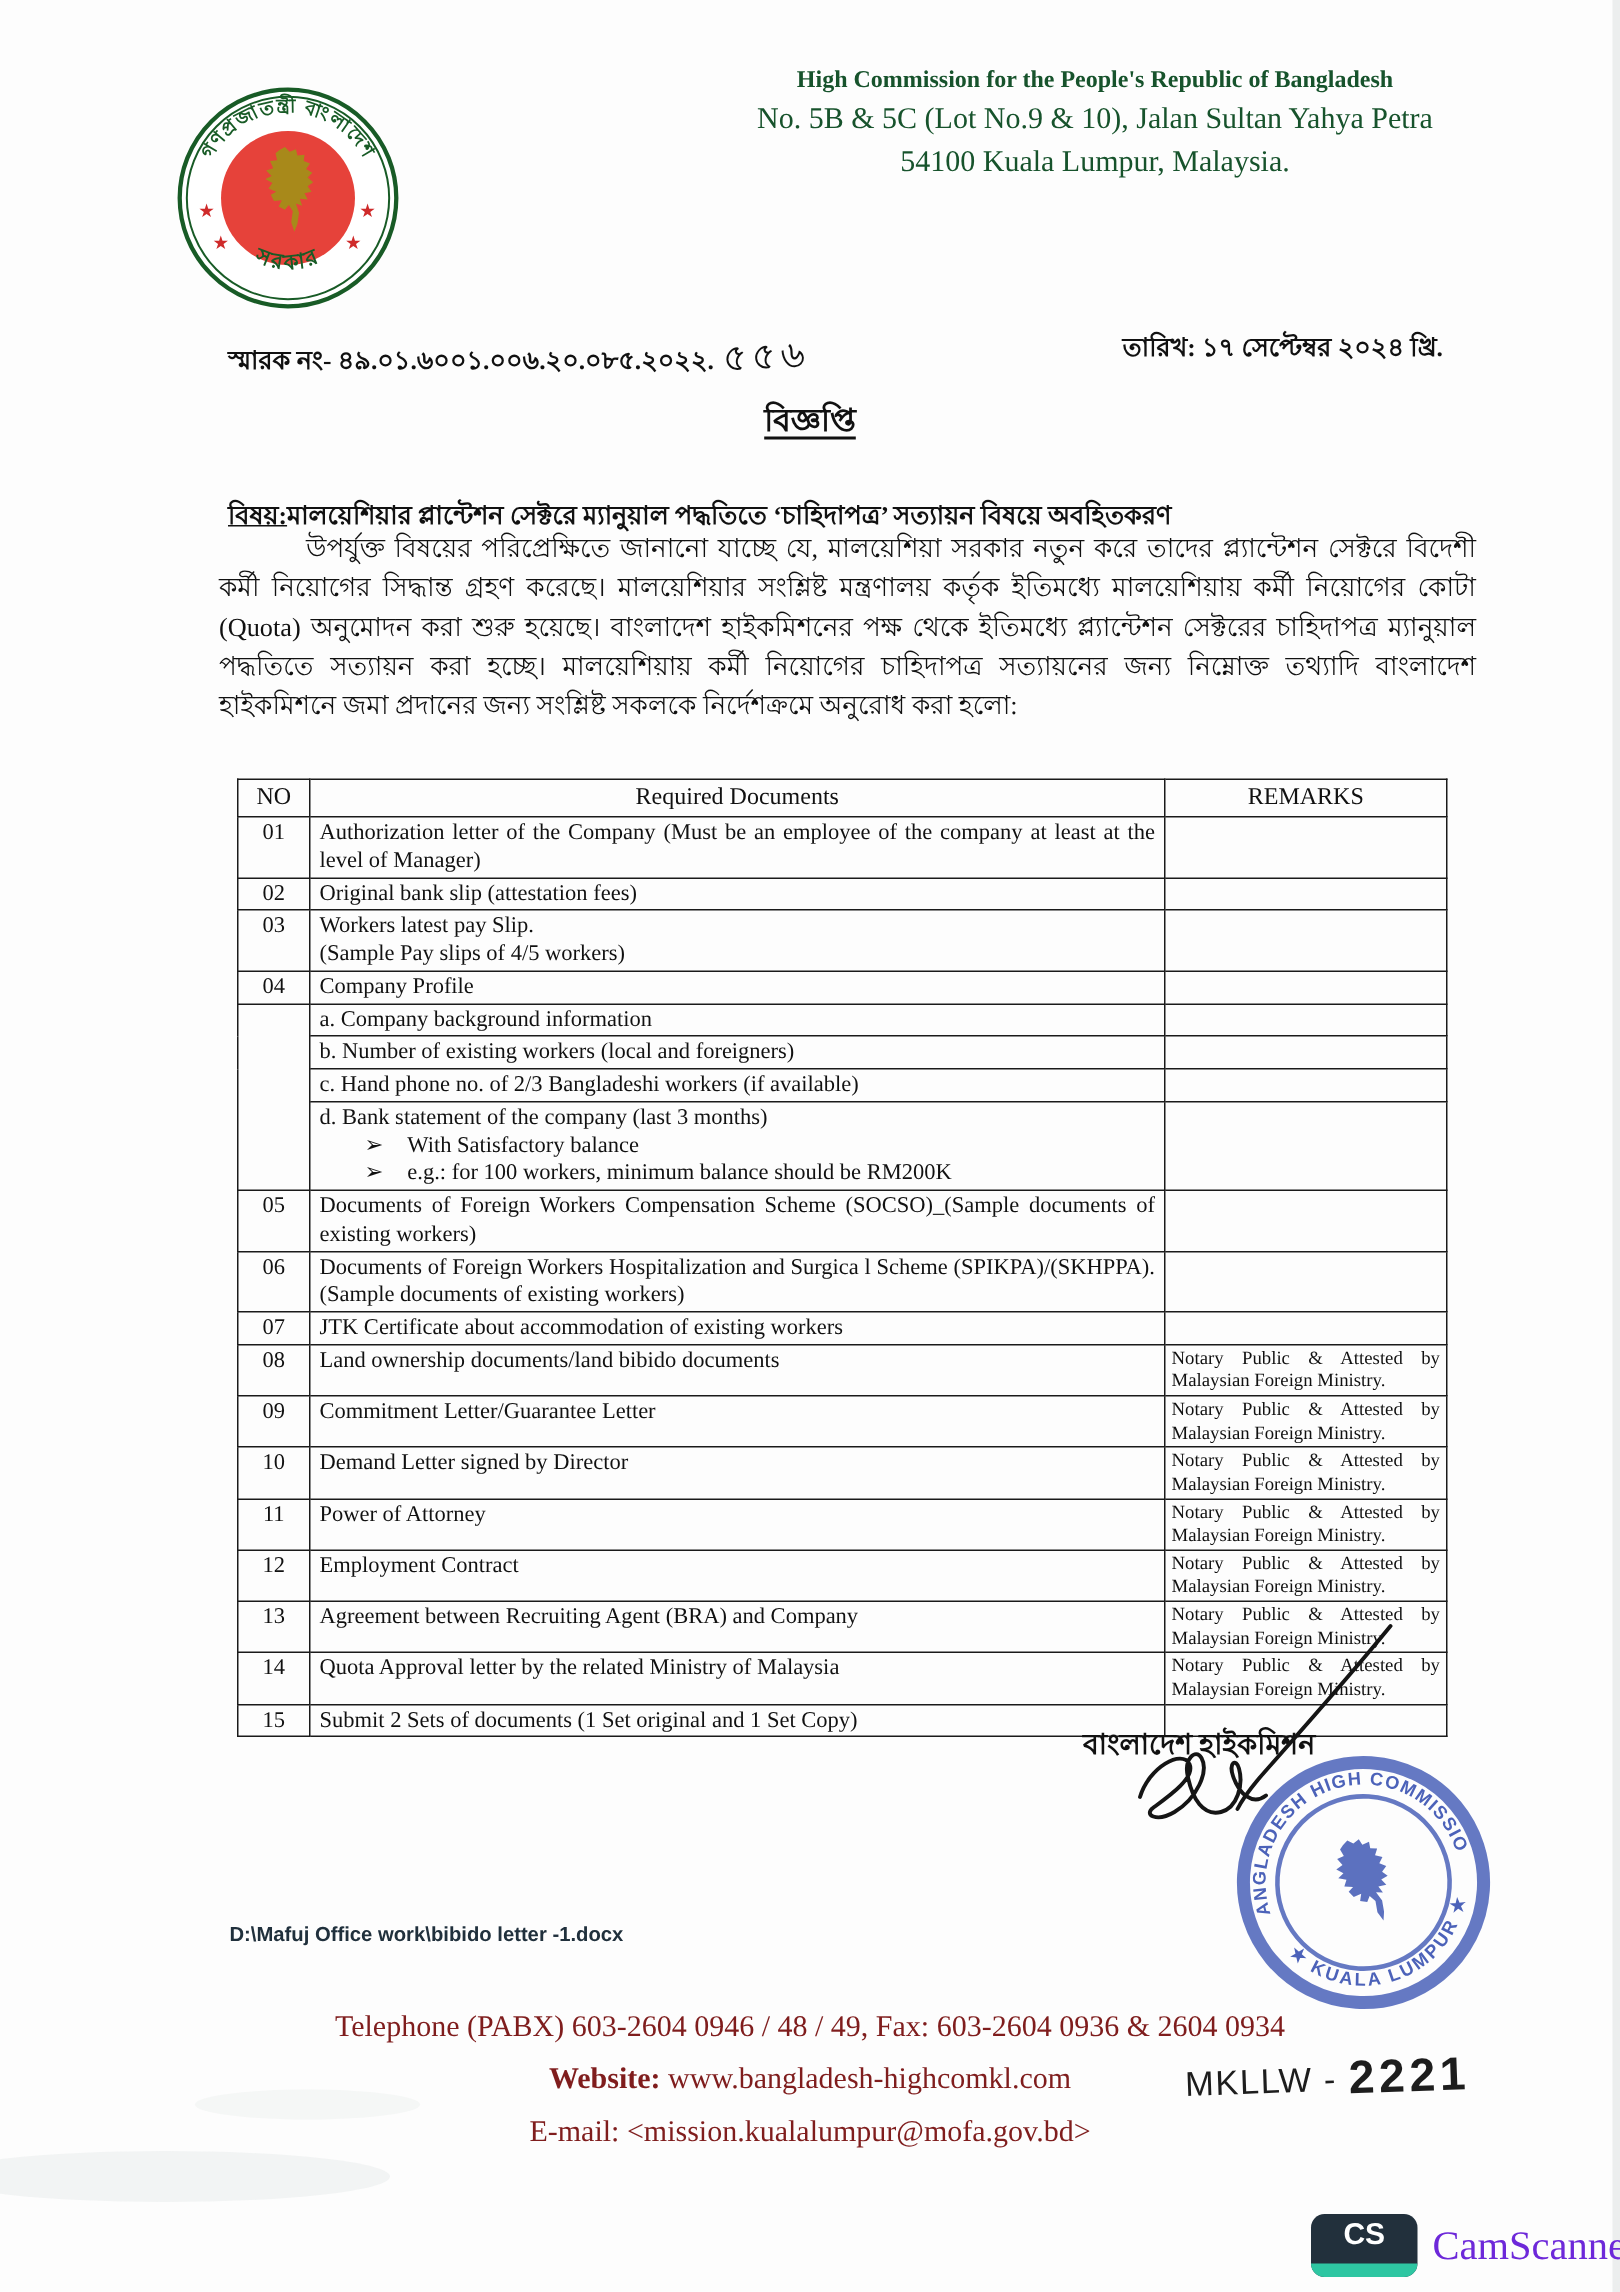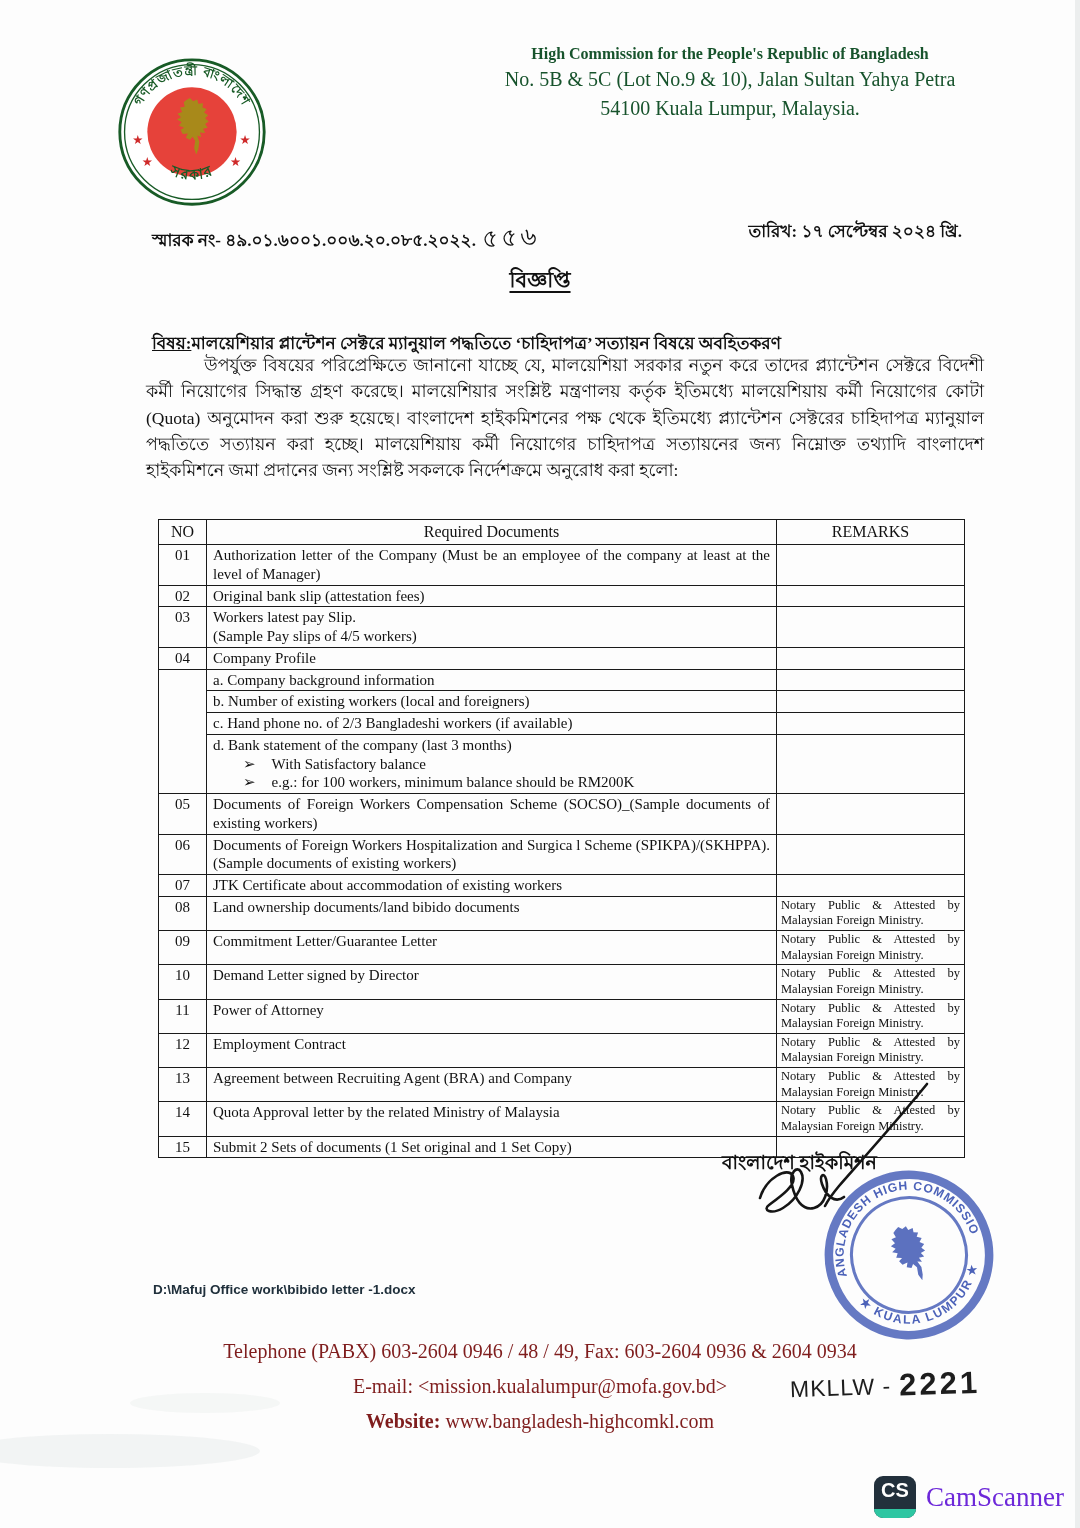--- a/index.html
+++ b/index.html
@@ -54,21 +54,21 @@
 
   
   .footer{position:absolute;left:135px;top:1334px;width:810px;text-align:center;color:#7f1d1d;font-size:20px;line-height:1.75;}
   .footer .bold{font-weight:bold;}
   .stamp{position:absolute;left:790px;top:1368px;font-family:"Liberation Sans", sans-serif;color:#1d1d1d;transform:rotate(-2deg);display:flex;align-items:center;gap:8px;}
   .stamp-prefix{font-size:23px;letter-spacing:1px;}
   .stamp-number{font-size:31px;letter-spacing:3px;font-weight:bold;}
 
   
   .camscanner{position:absolute;left:874px;top:1476px;display:flex;align-items:center;gap:10px;}
-  .cs-icon{position:relative;width:42px;height:42px;border-radius:9px;background:#22303c;overflow:hidden;flex:0 0 auto;}
+  .cs-icon{position:relative;width:42px;height:42px;border-radius:9px;background:#22303c;overflow:hidden;flex:0 0 auto;padding-left:29px;}
   .cs-text{position:absolute;left:0;top:3px;width:100%;text-align:center;color:#fff;font-family:"Liberation Sans", sans-serif;font-weight:bold;font-size:20px;}
   .cs-strip{position:absolute;left:0;bottom:0;width:100%;height:9px;background:#2ec6a2;}
   .cs-brand{font-size:27px;color:#6d28d9;}
 </style>
 </head>
 <body>
 
 <div class="page">
   <div class="edge-right"></div>
   <div class="smudge smudge-a"></div>
@@ -258,26 +258,26 @@
     <text font-size="14" font-weight="bold" fill="#3c55b5" letter-spacing="2" font-family="Liberation Sans, sans-serif">
       <textPath href="#seal-bot" startOffset="50%" text-anchor="middle">★ KUALA LUMPUR ★</textPath>
     </text>
   </svg>
 
   <div class="filepath">D:\Mafuj Office work\bibido letter -1.docx</div>
 
   <div class="footer">
     <div>Telephone (PABX) 603-2604 0946 / 48 / 49, Fax: 603-2604 0936 &amp; 2604 0934</div>
     <div>
+      <span class="bold">Website:</span>
+      <span>www.bangladesh-highcomkl.com</span>
+    </div>
+    <div>
       <span>E-mail:</span>
       <span>&lt;mission.kualalumpur@mofa.gov.bd&gt;</span>
-    </div>
-    <div>
-      <span class="bold">Website:</span>
-      <span>www.bangladesh-highcomkl.com</span>
     </div>
   </div>
 
   <div class="stamp">
     <span class="stamp-prefix">MKLLW -</span>
     <span class="stamp-number">2221</span>
   </div>
 
   <div class="camscanner">
     <div class="cs-icon">

